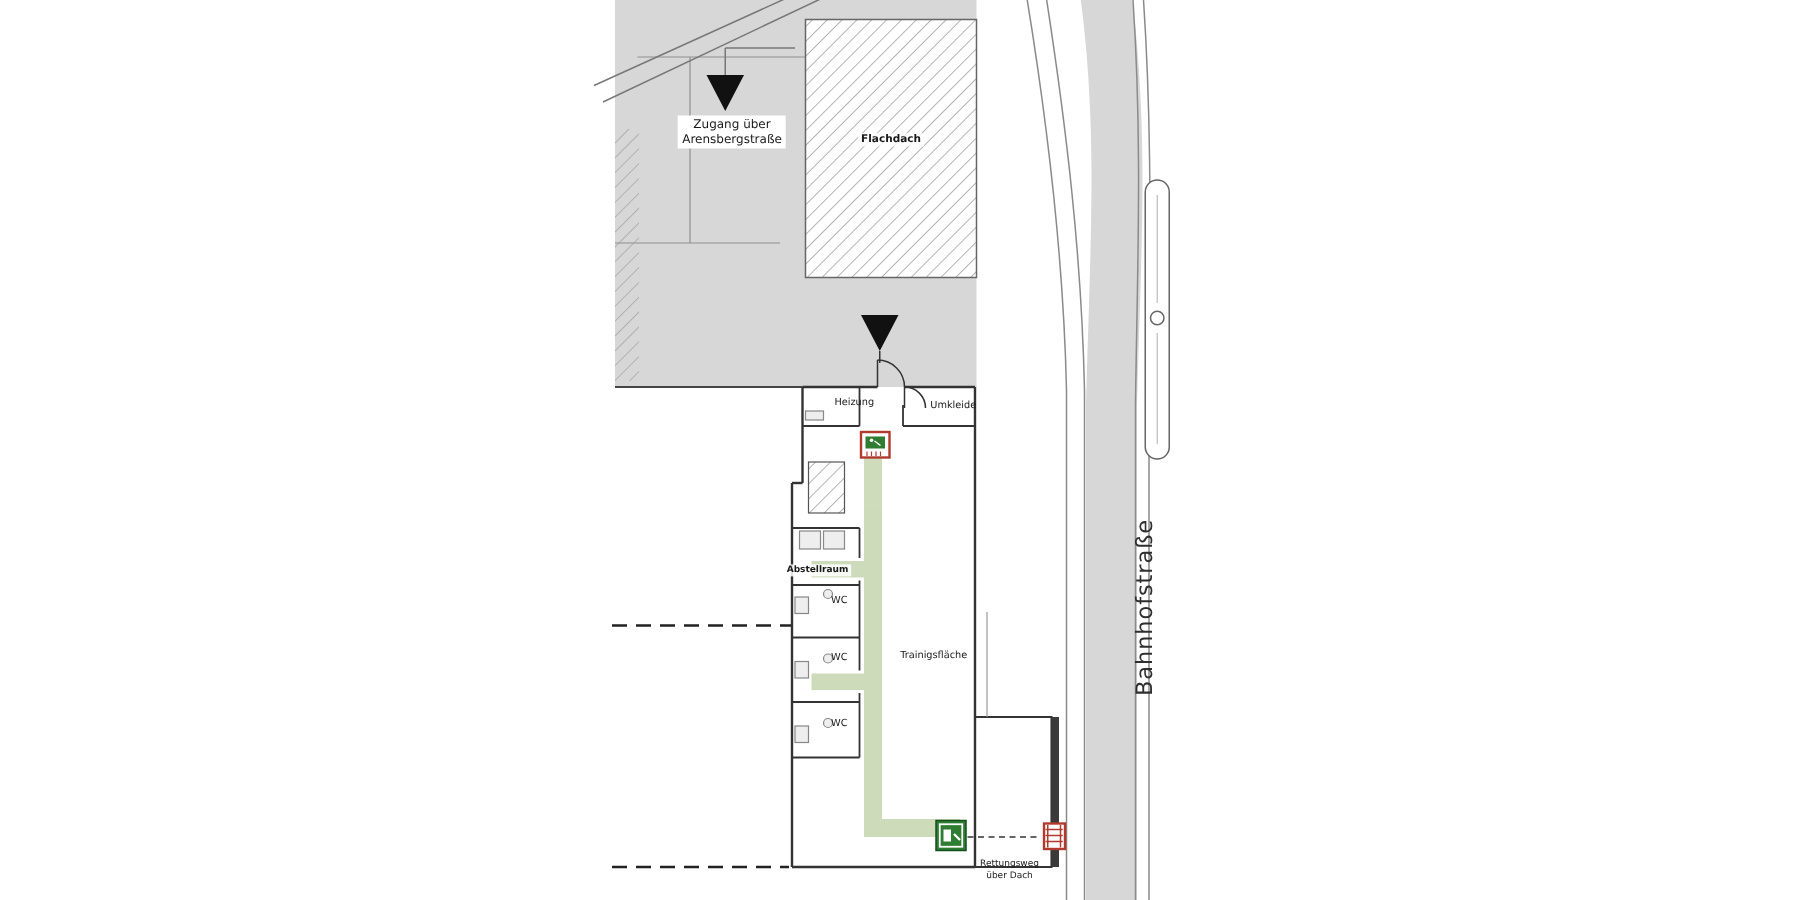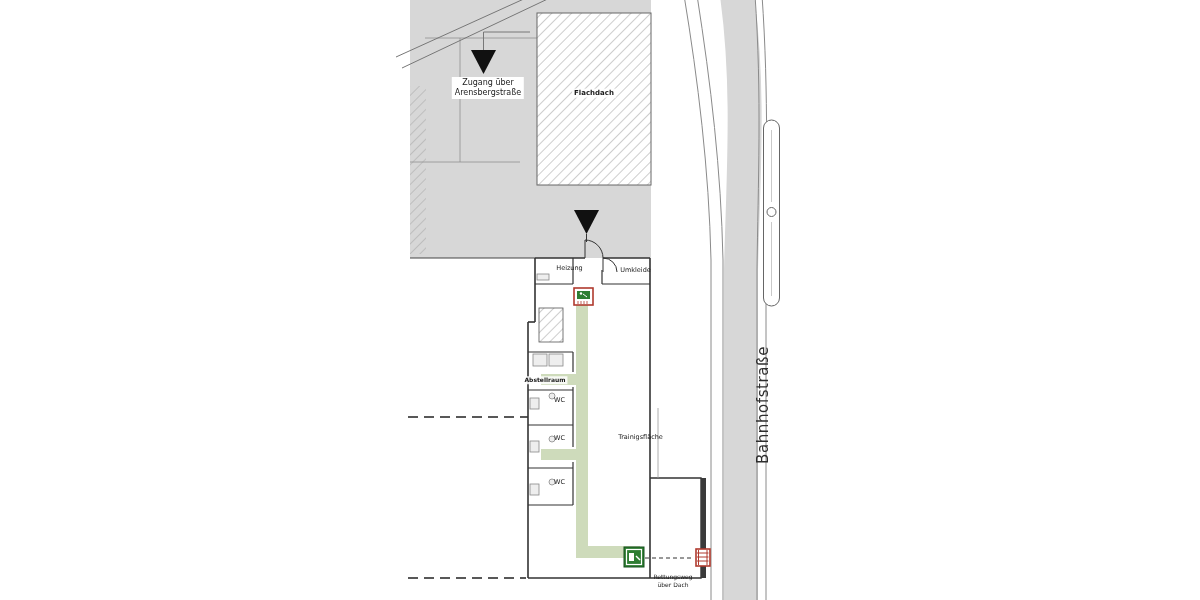--- a/index.html
+++ b/index.html
@@ -180,21 +180,21 @@
   <div class="lbl f65" style="left:553px;top:268px">Heizung</div>
 
   <div class="lbl f65" style="left:619px;top:270px">Umkleide</div>
 
   <div class="lbl halo f6" style="left:545px;top:380px">Abstellraum</div>
 
   <div class="lbl f65" style="left:543px;top:400px">WC</div>
   <div class="lbl f65" style="left:543px;top:438px">WC</div>
   <div class="lbl f65" style="left:543px;top:482px">WC</div>
 
-  <div class="lbl f65" style="left:624px;top:437px">Trainigsfläche</div>
+  <div class="lbl f65" style="left:606px;top:437px">Trainigsfläche</div>
 
   <div class="street" style="left:763px;top:405px">Bahnhofstraße</div>
 
   <div class="lbl f6" style="left:673px;top:580px">
     <div>Rettungsweg</div>
     <div>über Dach</div>
   </div>
 
 </div>
 

